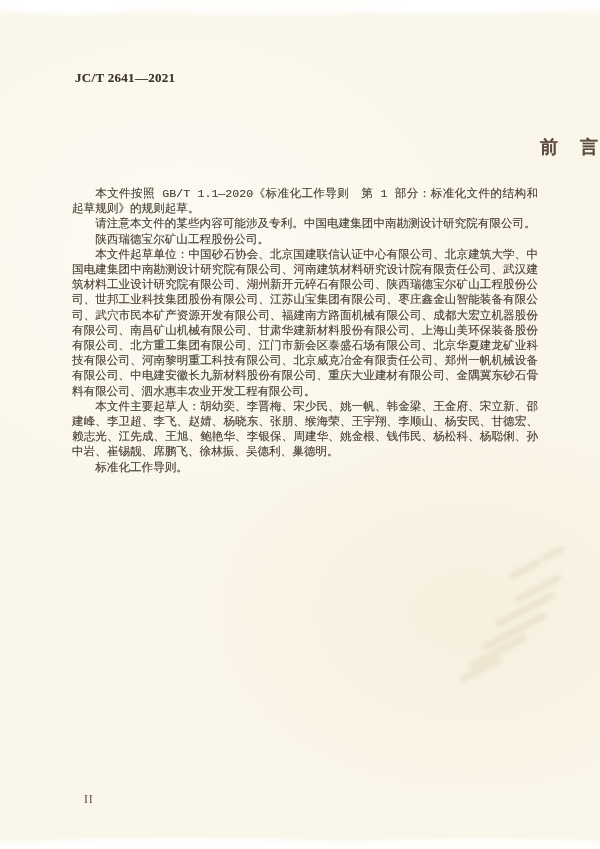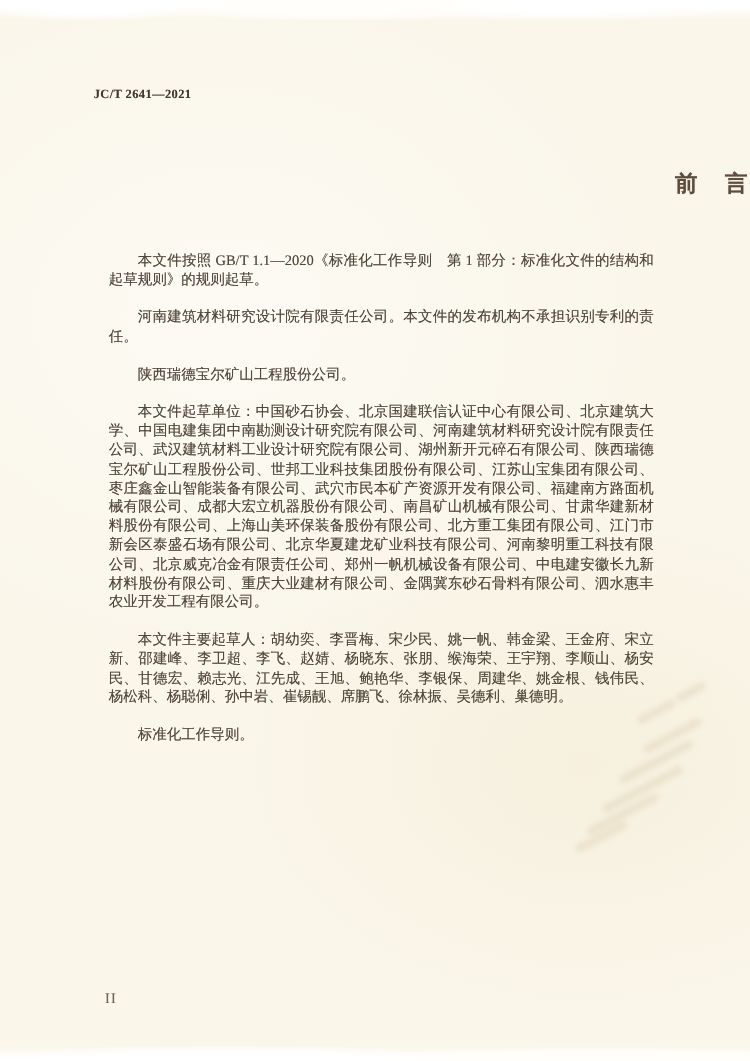--- a/index.html
+++ b/index.html
@@ -33,21 +33,21 @@
     position: absolute; left: 0; bottom: 0; width: 600px; height: 12px;
     background:
       radial-gradient(ellipse 200px 14px at 30% 100%, #ffffff 55%, rgba(255,255,255,0) 100%),
       radial-gradient(ellipse 220px 12px at 80% 100%, #fffefb 55%, rgba(255,255,255,0) 100%),
       linear-gradient(rgba(255,255,255,0), #ffffff 85%);
   }
   .doc-code {
     position: absolute;
     left: 75px;
     top: 70px;
-    font-size: 10px;
+    font-size: 13px;
     font-weight: 700;
     letter-spacing: 0.3px;
     color: #3f372e;
     text-shadow: 0 0 0.5px rgba(70,60,50,0.45);
   }
   .doc-title {
     position: absolute;
     left: 0;
     top: 135px;
     width: 600px;
@@ -64,22 +64,23 @@
     left: 72px;
     top: 186px;
     width: 466px;
     font-size: 11.6px;
     line-height: 15.2px;
     text-align: justify;
     color: #50463a;
     text-shadow: 0 0 0.5px rgba(80,68,56,0.5);
   }
   .foreword-body p {
-    margin: 15px;
+    margin: 0;
     text-indent: 2em;
+    font-family: Liberation Mono, monospace;
   }
   .page-number {
     position: absolute;
     left: 84px;
     top: 776px;
     font-size: 11.5px;
     letter-spacing: 1px;
     color: #6b6156;
     text-shadow: 0 0 0.5px rgba(100,90,80,0.4);
     margin-top: 17px;
@@ -109,21 +110,21 @@
 
   <div class="edge-top"></div>
   <div class="edge-bottom"></div>
 
   <div class="doc-code">JC/T 2641—2021</div>
 
   <h1 class="doc-title">前　言</h1>
 
   <div class="foreword-body">
       <p>本文件按照 GB/T 1.1—2020《标准化工作导则　第 1 部分：标准化文件的结构和起草规则》的规则起草。</p>
-      <p>河南建筑材料研究设计院有限责任公司。本文件的发布机构不承担识别专利的责任。</p>
+      <p>请注意本文件的某些内容可能涉及专利。中国电建集团中南勘测设计研究院有限公司。</p>
       <p>陕西瑞德宝尔矿山工程股份公司。</p>
       <p>本文件起草单位：中国砂石协会、北京国建联信认证中心有限公司、北京建筑大学、中国电建集团中南勘测设计研究院有限公司、河南建筑材料研究设计院有限责任公司、武汉建筑材料工业设计研究院有限公司、湖州新开元碎石有限公司、陕西瑞德宝尔矿山工程股份公司、世邦工业科技集团股份有限公司、江苏山宝集团有限公司、枣庄鑫金山智能装备有限公司、武穴市民本矿产资源开发有限公司、福建南方路面机械有限公司、成都大宏立机器股份有限公司、南昌矿山机械有限公司、甘肃华建新材料股份有限公司、上海山美环保装备股份有限公司、北方重工集团有限公司、江门市新会区泰盛石场有限公司、北京华夏建龙矿业科技有限公司、河南黎明重工科技有限公司、北京威克冶金有限责任公司、郑州一帆机械设备有限公司、中电建安徽长九新材料股份有限公司、重庆大业建材有限公司、金隅冀东砂石骨料有限公司、泗水惠丰农业开发工程有限公司。</p>
       <p>本文件主要起草人：胡幼奕、李晋梅、宋少民、姚一帆、韩金梁、王金府、宋立新、邵建峰、李卫超、李飞、赵婧、杨晓东、张朋、缑海荣、王宇翔、李顺山、杨安民、甘德宏、赖志光、江先成、王旭、鲍艳华、李银保、周建华、姚金根、钱伟民、杨松科、杨聪俐、孙中岩、崔锡靓、席鹏飞、徐林振、吴德利、巢德明。</p>
       <p>标准化工作导则。</p>
     </div>
 
   <div class="bleed-marks">
     <div class="mark m1"></div>
     <div class="mark m2"></div>
     <div class="mark m3"></div>

